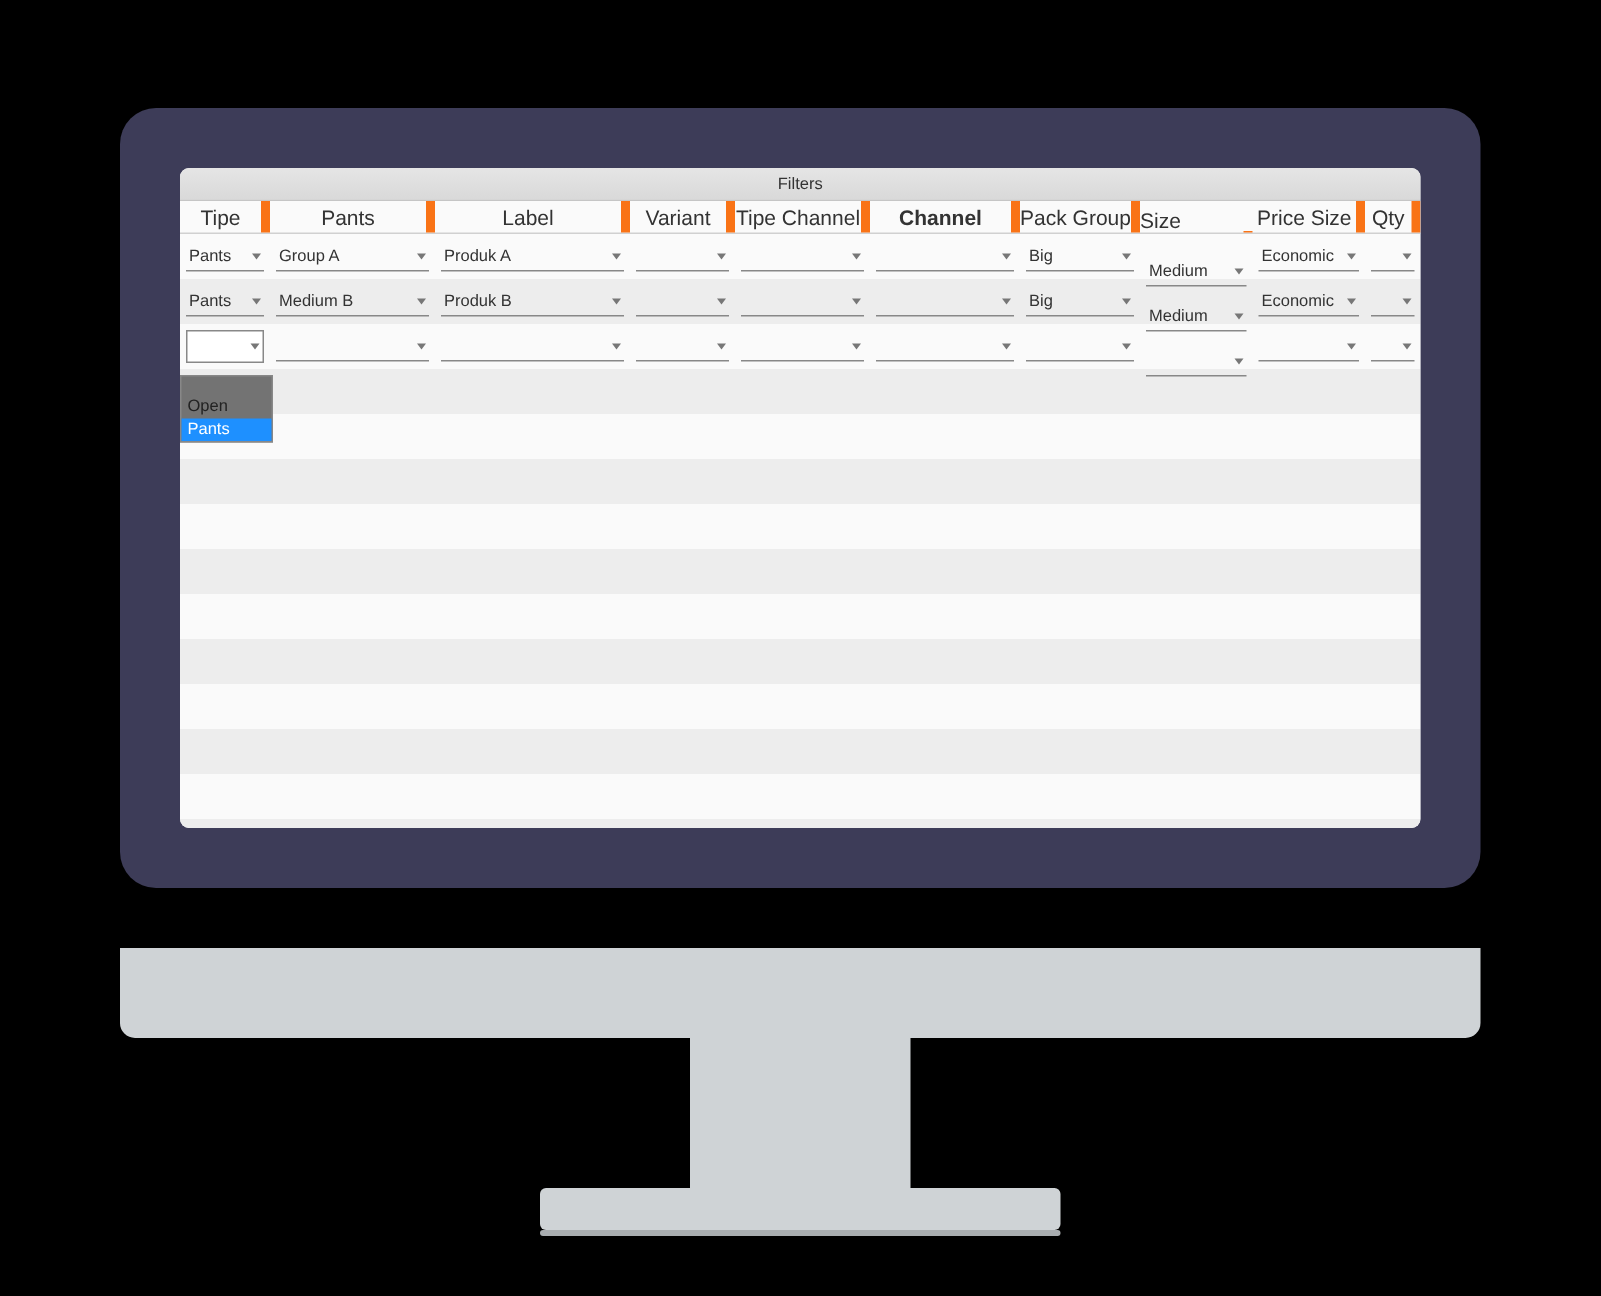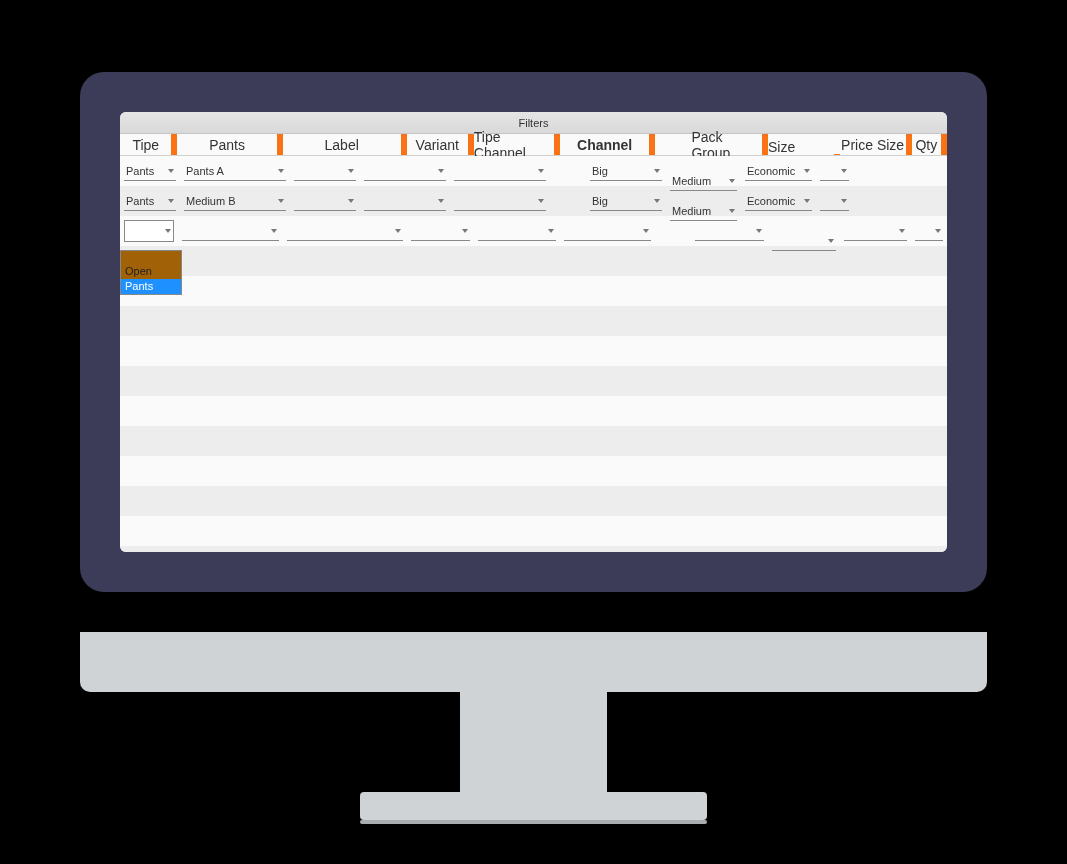--- a/index.html
+++ b/index.html
@@ -143,32 +143,32 @@
   border-top: 4px solid #777;
 }
 
 
 .c-tipe { width: 60px; }
 .c-brand { width: 110px; }
 .c-label { width: 130px; text-align: center; }
 .c-variant { width: 70px; }
 .c-tipechannel { width: 90px; }
 .c-channel { width: 100px; font-weight: bold; }
-.c-packgroup { width: 80px; margin-left: 36px; }
+.c-packgroup { width: 80px; }
 .c-sizegroup { width: 75px; margin-top: 20px; }
 .c-pricetier { width: 75px; }
 .c-qty { width: 37px; }
 
 
 .dropdown-list {
   position: absolute;
   top: 94px;
   left: 0px;
   width: 62px;
-  background: #a16207;
+  background: #737373;
   border: 1px solid #888;
   z-index: 10;
 }
 .dropdown-list .opt {
   font-size: 11px;
   padding: 1px 4px;
   height: 15px;
   line-height: 13px;
   color: #222;
   cursor: pointer;
@@ -223,21 +223,27 @@
 
         <div class="data-row">
           <div class="cell c-tipe">
               <div class="select-box">
                 <span>Pants</span>
                 <span class="caret"></span>
               </div>
             </div>
           <div class="cell c-brand">
               <div class="select-box">
-                <span>Pants A</span>
+                <span>Group A</span>
+                <span class="caret"></span>
+              </div>
+            </div>
+          <div class="cell c-label">
+              <div class="select-box">
+                <span>Produk A</span>
                 <span class="caret"></span>
               </div>
             </div>
           <div class="cell c-variant">
               <div class="select-box">
                 <span></span>
                 <span class="caret"></span>
               </div>
             </div>
           <div class="cell c-tipechannel">
@@ -281,20 +287,26 @@
         <div class="data-row">
           <div class="cell c-tipe">
               <div class="select-box">
                 <span>Pants</span>
                 <span class="caret"></span>
               </div>
             </div>
           <div class="cell c-brand">
               <div class="select-box">
                 <span>Medium B</span>
+                <span class="caret"></span>
+              </div>
+            </div>
+          <div class="cell c-label">
+              <div class="select-box">
+                <span>Produk B</span>
                 <span class="caret"></span>
               </div>
             </div>
           <div class="cell c-variant">
               <div class="select-box">
                 <span></span>
                 <span class="caret"></span>
               </div>
             </div>
           <div class="cell c-tipechannel">

